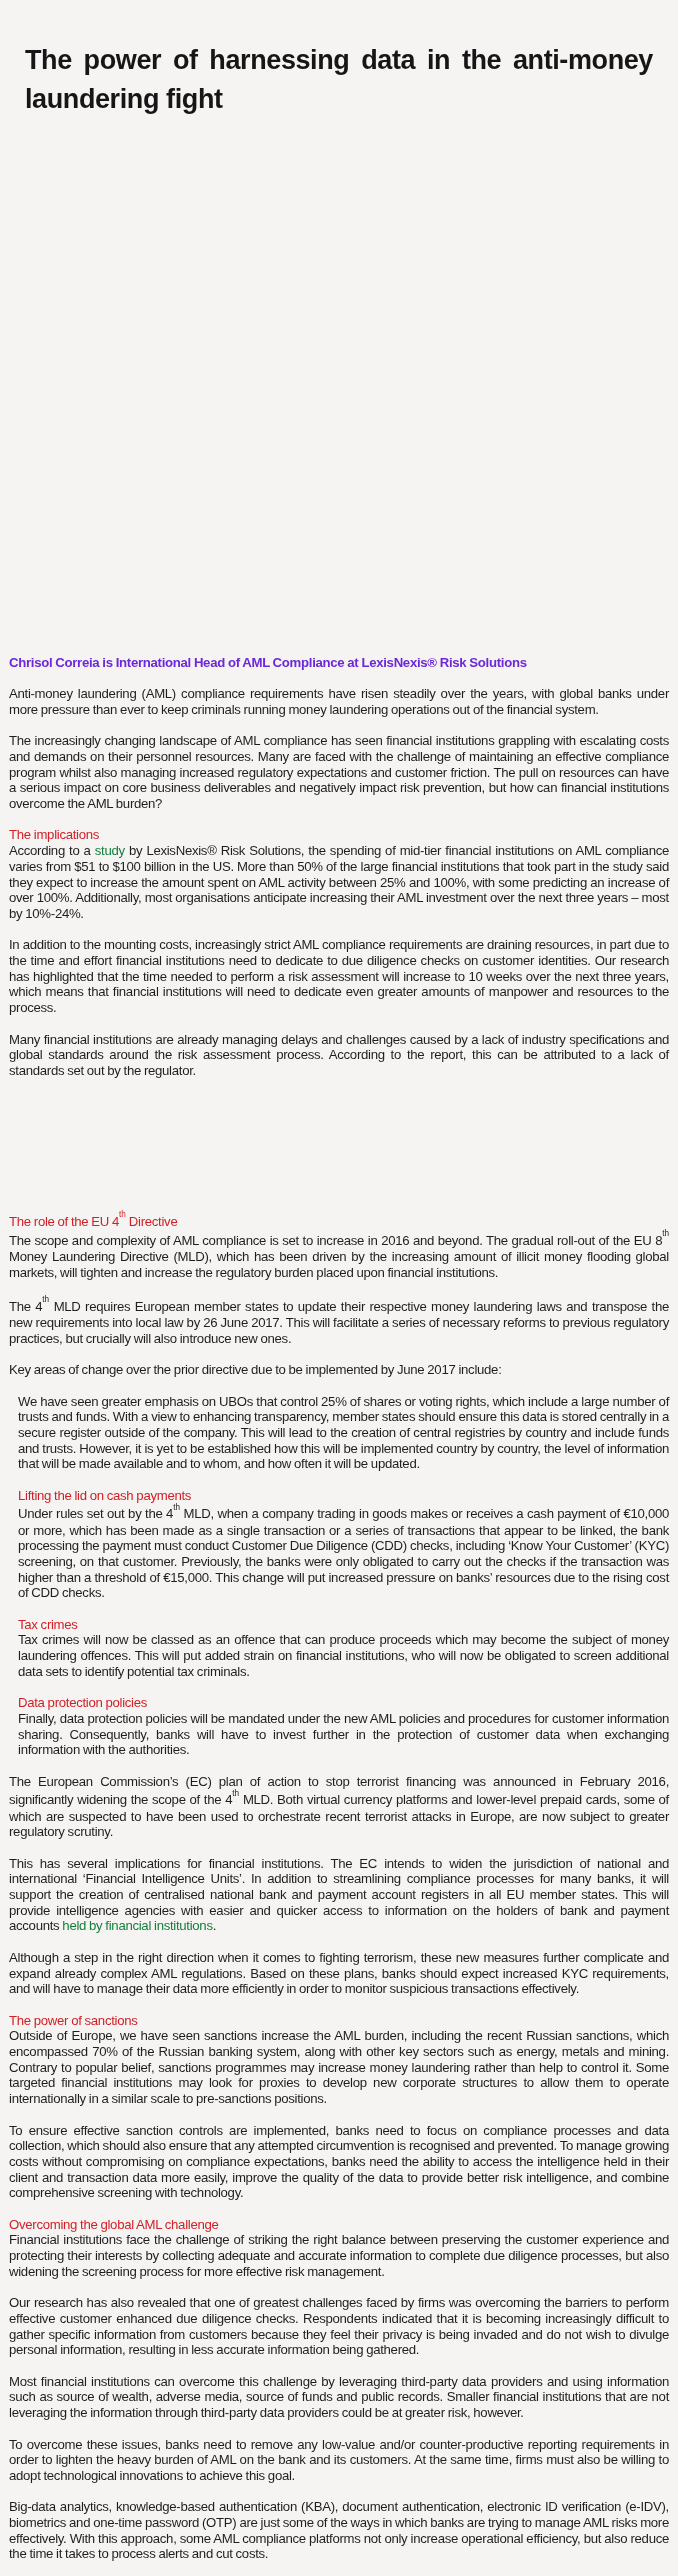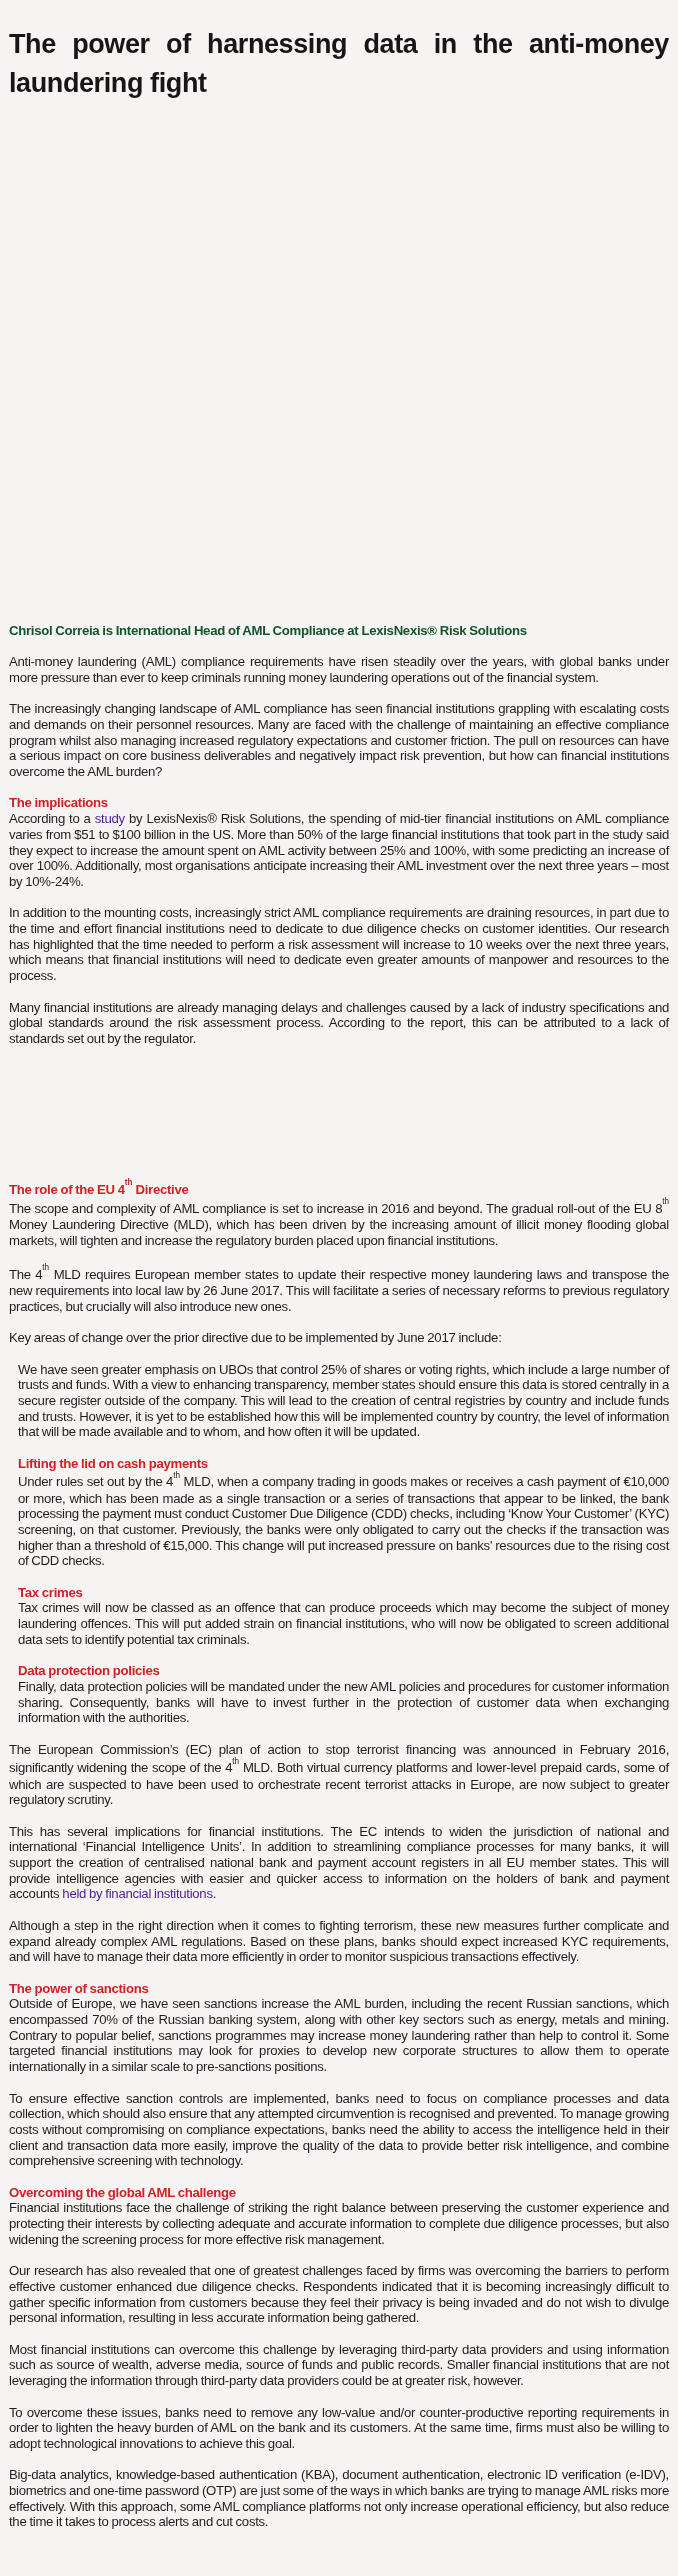--- a/index.html
+++ b/index.html
@@ -16,48 +16,48 @@
     box-sizing: border-box;
     width: 679px;
   }
   .title {
     font-size: 27px;
     font-weight: bold;
     line-height: 1.44;
     letter-spacing: -0.4px;
     color: #171516;
     text-align: justify;
-    margin: 0;
+    margin: 16px;
     padding-top: 25px;
   }
   .gap-hero { height: 520px; }
   .gap-lg { height: 108px; }
   p, .byline, .h-red {
     font-size: 13.2px;
     line-height: 15.7px;
     letter-spacing: -0.3px;
     word-spacing: -0.4px;
     text-align: justify;
     margin: 0 0 15.7px 0;
   }
   .byline {
-    color: #14532d;
+    color: #6d28d9;
     font-weight: bold;
   }
   .bold { font-weight: normal; }
   .h-red {
     color: #d22027;
-    font-weight: bold;
+    font-weight: normal;
     margin: 0;
     text-align: left;
   }
   .section { margin-top: 8.3px; }
   .indent { padding-left: 9px; }
   a.link, .link {
-    color: #4c1d95;
+    color: #15803d;
     text-decoration: none;
     cursor: pointer;
   }
   sup.s {
     font-size: 62%;
     position: relative;
     top: -0.45em;
     letter-spacing: 0;
   }
 </style>

